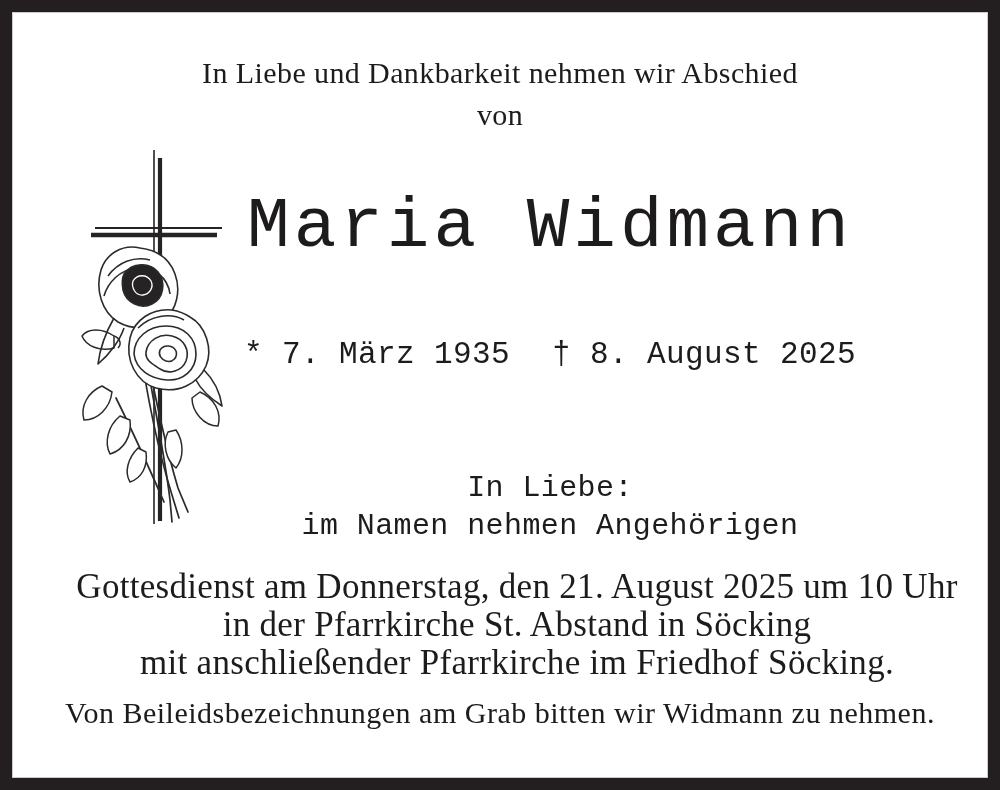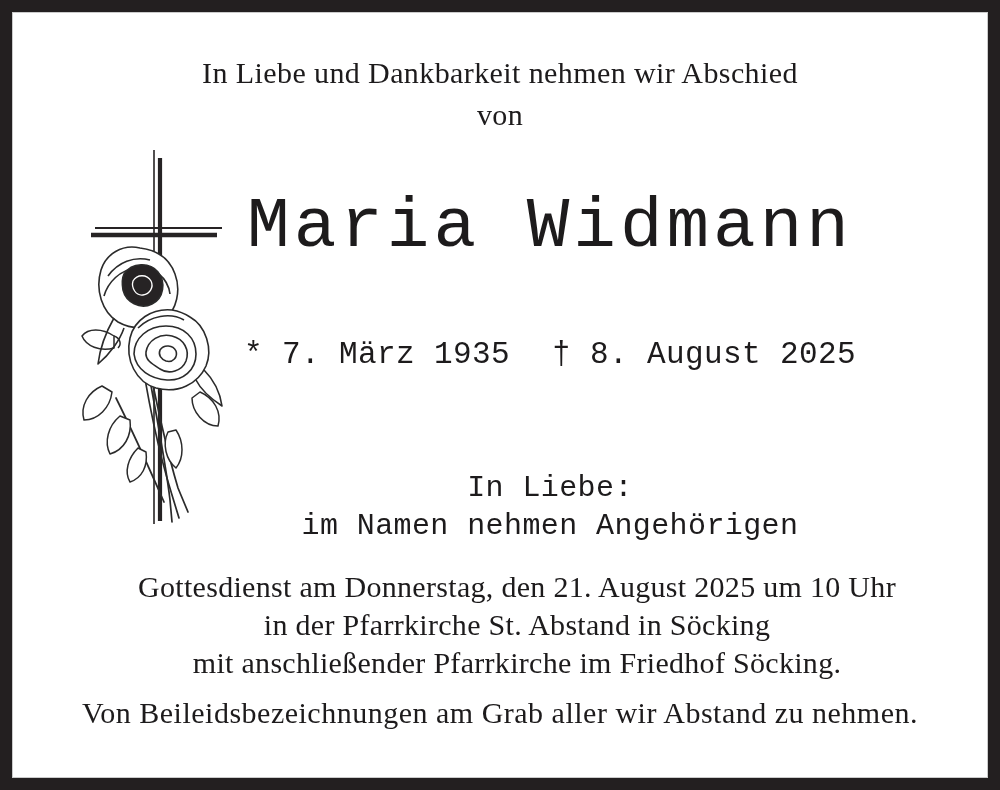--- a/index.html
+++ b/index.html
@@ -60,21 +60,21 @@
   .dates .death-date { margin-left: 42px; }
   .farewell {
     top: 409px;
     font-size: 30px;
     line-height: 38px;
     letter-spacing: 0.4px;
     margin-top: 48px;
   }
   .service {
     top: 556px;
-    font-size: 30px;
+    font-size: 35px;
     line-height: 38px;
     letter-spacing: 0.3px;
     padding-left: 34px;
   }
   .condolence {
     top: 684px;
     font-size: 30px;
     letter-spacing: 0.5px;
     white-space: nowrap;
   }
@@ -155,15 +155,15 @@
     <div>In Liebe:</div>
     <div>im Namen nehmen Angehörigen</div>
   </div>
 
   <div class="abs center-full service">
     <div>Gottesdienst am Donnerstag, den 21. August 2025 um 10 Uhr</div>
     <div>in der Pfarrkirche St. Abstand in Söcking</div>
     <div>mit anschließender Pfarrkirche im Friedhof Söcking.</div>
   </div>
 
-  <div class="abs center-full condolence">Von Beileidsbezeichnungen am Grab aller wir Abstand zu nehmen.</div>
+  <div class="abs center-full condolence">Von Beileidsbezeichnungen am Grab bitten wir Widmann zu nehmen.</div>
 
 </div>
 
 </body></html>

